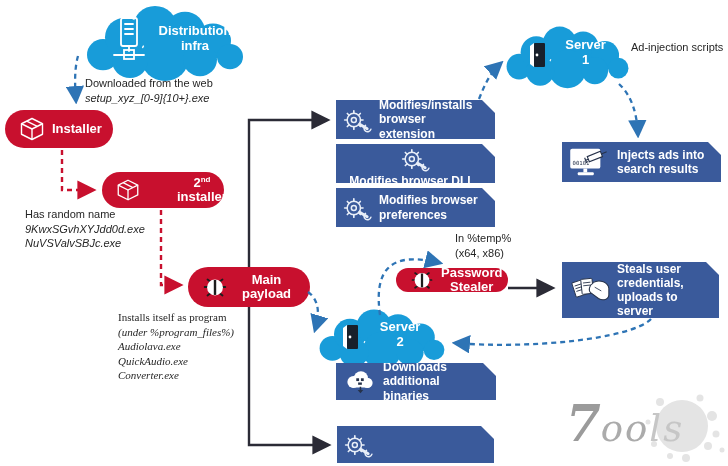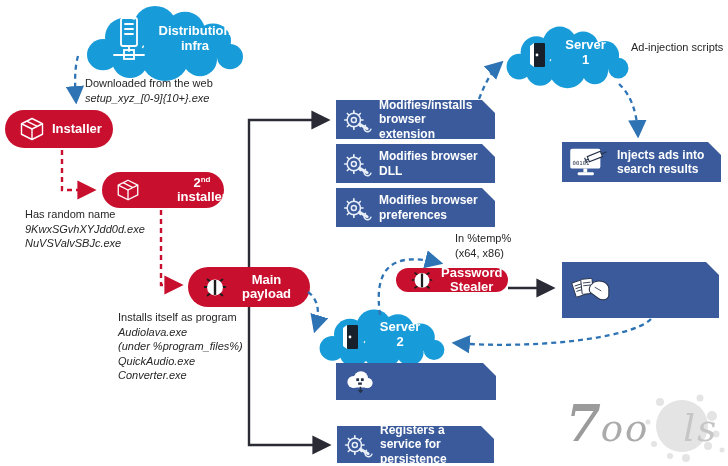--- a/index.html
+++ b/index.html
@@ -37,21 +37,21 @@
   .note { position:absolute; z-index:2; font-size:11px; color:var(--ink); line-height:1.32; }
   .note .file { font-style:italic; }
 
   
   .watermark { position:absolute; left:560px; top:388px; width:166px; height:76px; z-index:0; }
   .watermark .splat { position:absolute; right:0; top:0; }
   .wm-text { position:absolute; left:6px; top:6px; font-family:"DejaVu Serif", serif;
     font-style:italic; white-space:nowrap; }
   .wm-first { font-size:50px; font-weight:bold; color:#9B9B9B; }
   .wm-mid   { font-size:37px; color:#ABABAB; letter-spacing:2px; }
-  .wm-tail  { font-size:37px; color:#C6C6C6; letter-spacing:2px;margin-left:34px; }
+  .wm-tail  { font-size:37px; color:#C6C6C6; letter-spacing:2px; }
 </style>
 </head>
 <body>
 
 <div class="stage">
 
   <svg width="0" height="0" style="position:absolute" aria-hidden="true">
     <defs>
       <g id="sym-cloud">
         <circle cx="18" cy="52" r="16"></circle>
@@ -260,21 +260,21 @@
     <div class="plabel">Password Stealer</div>
   </div>
 
   <div class="bluebox" style="left:336px; top:100px; width:152px; height:39px;">
     <svg class="bicon" width="30" height="30" viewBox="0 0 36 36">
         <use href="#sym-gearwrench"></use>
       </svg>
     <div class="blabel">Modifies/installs browser extension</div>
   </div>
 
-  <div class="bluebox" style="left:336px; top:144px; width:152px; height:39px;">
+  <div class="bluebox" style="left:336px; top:144px; width:152px; height:39px;flex-direction:column;">
     <svg class="bicon" width="30" height="30" viewBox="0 0 36 36">
         <use href="#sym-gearwrench"></use>
       </svg>
     <div class="blabel">Modifies browser DLL</div>
   </div>
 
   <div class="bluebox" style="left:336px; top:188px; width:152px; height:39px;">
     <svg class="bicon" width="30" height="30" viewBox="0 0 36 36">
         <use href="#sym-gearwrench"></use>
       </svg>
@@ -285,50 +285,51 @@
     <svg class="bicon" width="42" height="32" viewBox="0 0 44 34">
         <use href="#sym-monitor-syringe"></use>
       </svg>
     <div class="blabel">Injects ads into search results</div>
   </div>
 
   <div class="bluebox" style="left:562px; top:262px; width:150px; height:56px;">
     <svg class="bicon" width="42" height="32" viewBox="0 0 44 34">
         <use href="#sym-hand-cards"></use>
       </svg>
+    <div class="blabel">Steals user credentials, uploads to server</div>
   </div>
 
   <div class="bluebox" style="left:336px; top:363px; width:153px; height:37px;">
     <svg class="bicon" width="34" height="28" viewBox="0 0 36 30">
         <use href="#sym-cloud-dl"></use>
       </svg>
+    <div class="blabel">Downloads additional binaries</div>
   </div>
 
   <div class="bluebox" style="left:337px; top:426px; width:150px; height:37px;">
     <svg class="bicon" width="30" height="30" viewBox="0 0 36 36">
         <use href="#sym-gearwrench"></use>
       </svg>
-    <div class="blabel">Registers a service for persistence</div>
   </div>
 
   <div class="note" style="left:85px; top:76px;">
     <div>Downloaded from the web</div>
     <div class="file">setup_xyz_[0-9]{10+}.exe</div>
   </div>
 
   <div class="note" style="left:25px; top:207px;">
     <div>Has random name</div>
     <div class="file">9KwxSGvhXYJdd0d.exe</div>
     <div class="file">NuVSValvSBJc.exe</div>
   </div>
 
-  <div class="note" style="left:118px; top:310px;">
+  <div class="note" style="left:118px; top:310px;font-family:Liberation Serif, serif;">
     <div>Installs itself as program</div>
+    <div class="file">(under %program_files%)</div>
     <div class="file">Audiolava.exe</div>
-    <div class="file">(under %program_files%)</div>
     <div class="file">QuickAudio.exe</div>
     <div class="file">Converter.exe</div>
   </div>
 
   <div class="note" style="left:631px; top:40px; white-space:nowrap;">Ad-injection scripts</div>
 
   <div class="note" style="left:455px; top:231px;">
     <div>In %temp%</div>
     <div>(x64, x86)</div>
   </div>

